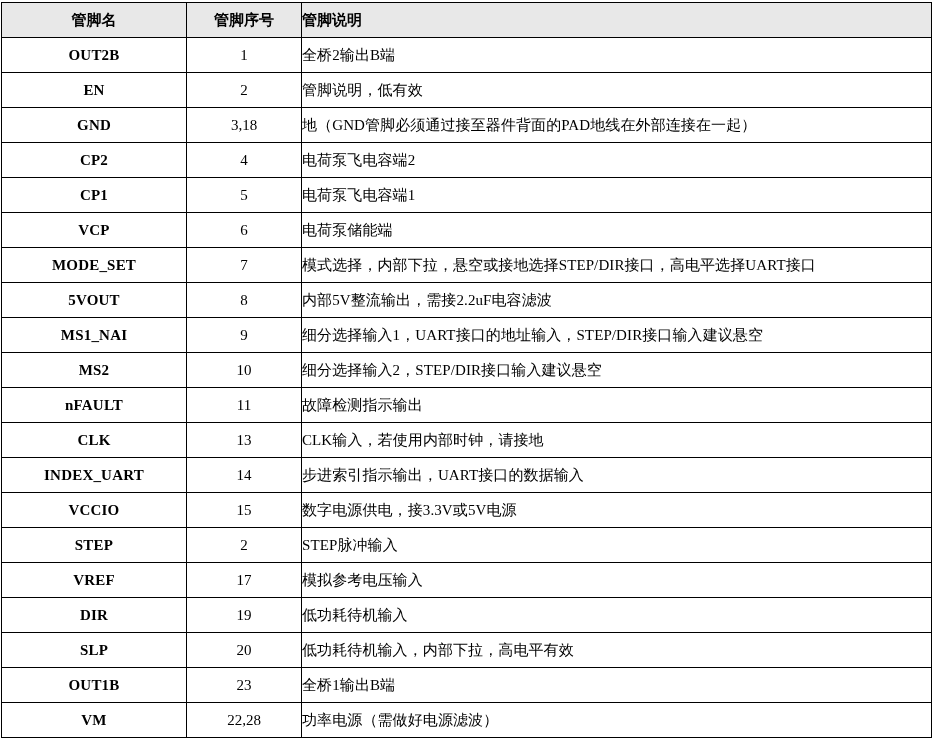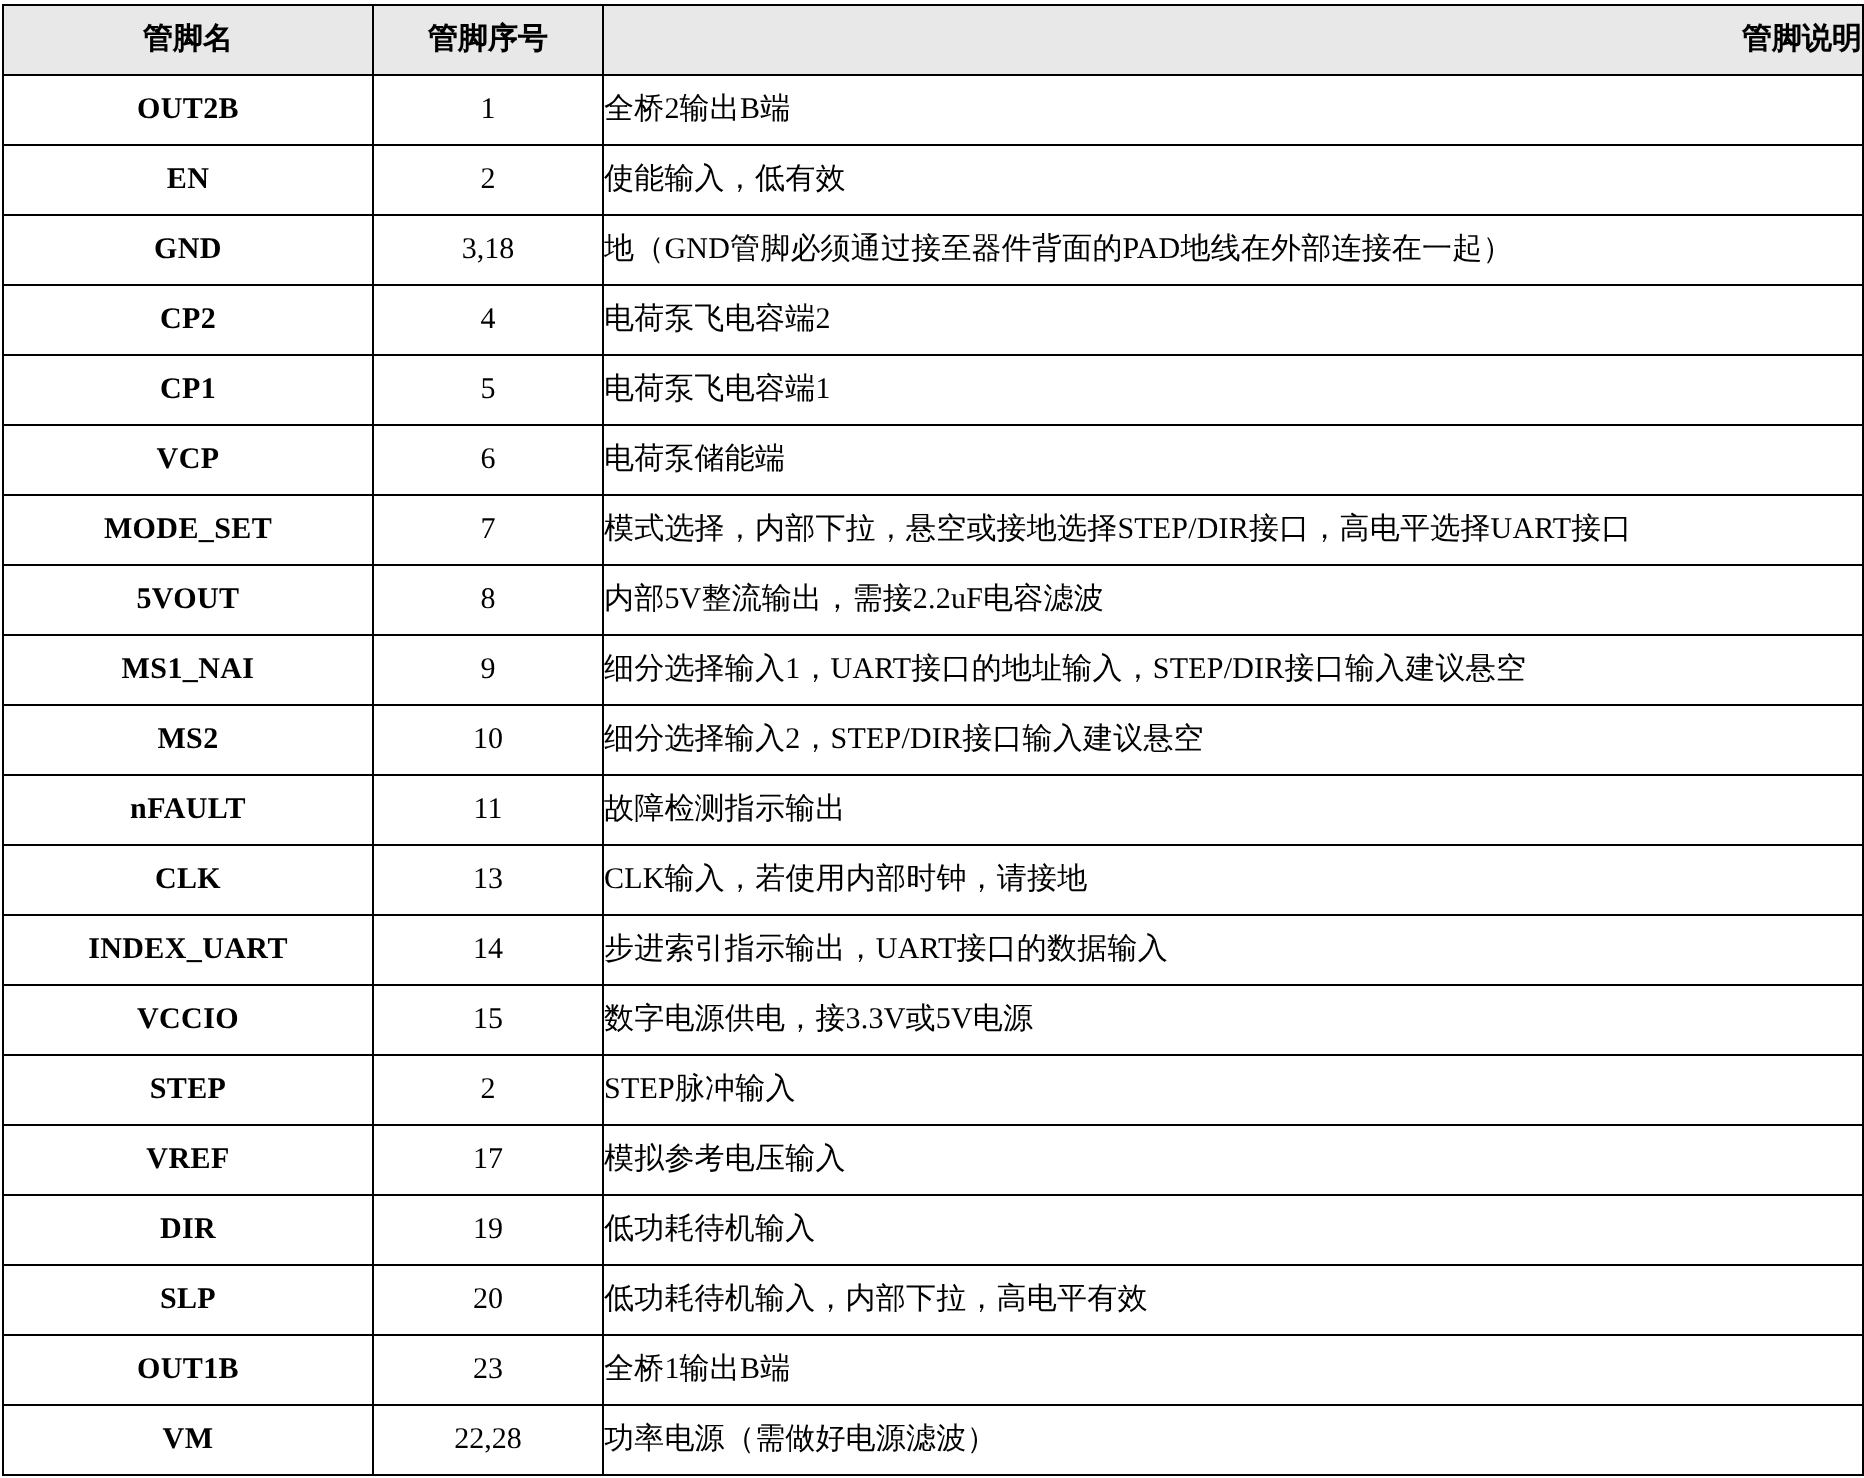--- a/index.html
+++ b/index.html
@@ -41,21 +41,21 @@
   }
   thead th {
     background: #e8e8e8;
     font-weight: bold;
     font-size: 15.5px;
   }
   th.head-name, th.head-num {
     text-align: center;
   }
   th.head-desc {
-    text-align: right;
+    text-align: left;
     padding-left: 10px;
   }
   td.cell-name {
     text-align: center;
     font-weight: bold;
     font-size: 15.5px;
     letter-spacing: 0.2px;
   }
   td.cell-num {
     text-align: center;
@@ -89,21 +89,21 @@
     </thead>
     <tbody>
         <tr>
           <td class="cell-name">OUT2B</td>
           <td class="cell-num">1</td>
           <td class="cell-desc">全桥2输出B端</td>
         </tr>
         <tr>
           <td class="cell-name">EN</td>
           <td class="cell-num">2</td>
-          <td class="cell-desc">使能输入，低有效</td>
+          <td class="cell-desc">管脚说明，低有效</td>
         </tr>
         <tr>
           <td class="cell-name">GND</td>
           <td class="cell-num">3,18</td>
           <td class="cell-desc">地（GND管脚必须通过接至器件背面的PAD地线在外部连接在一起）</td>
         </tr>
         <tr>
           <td class="cell-name">CP2</td>
           <td class="cell-num">4</td>
           <td class="cell-desc">电荷泵飞电容端2</td>

